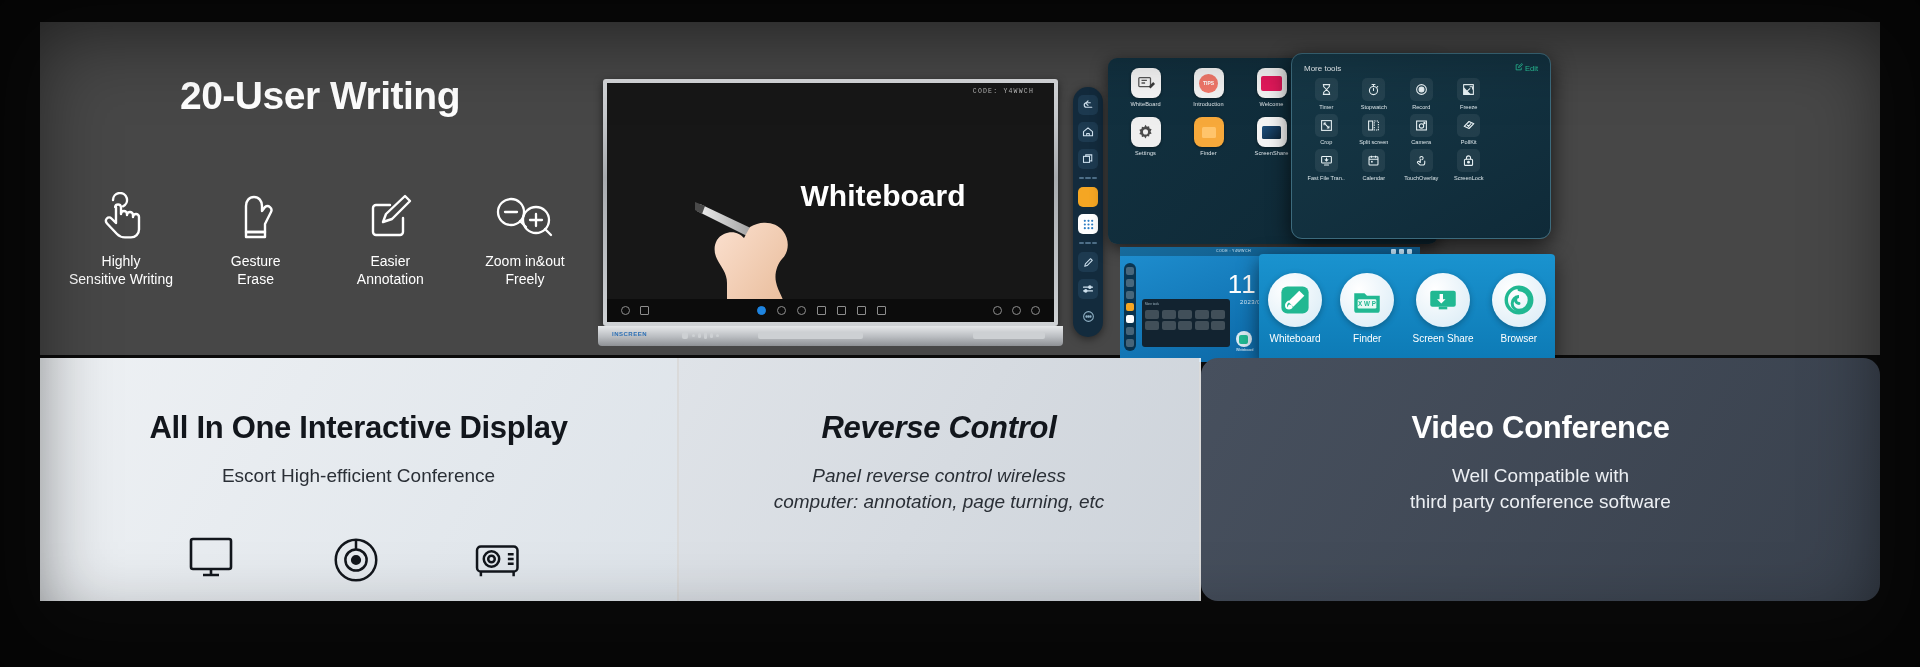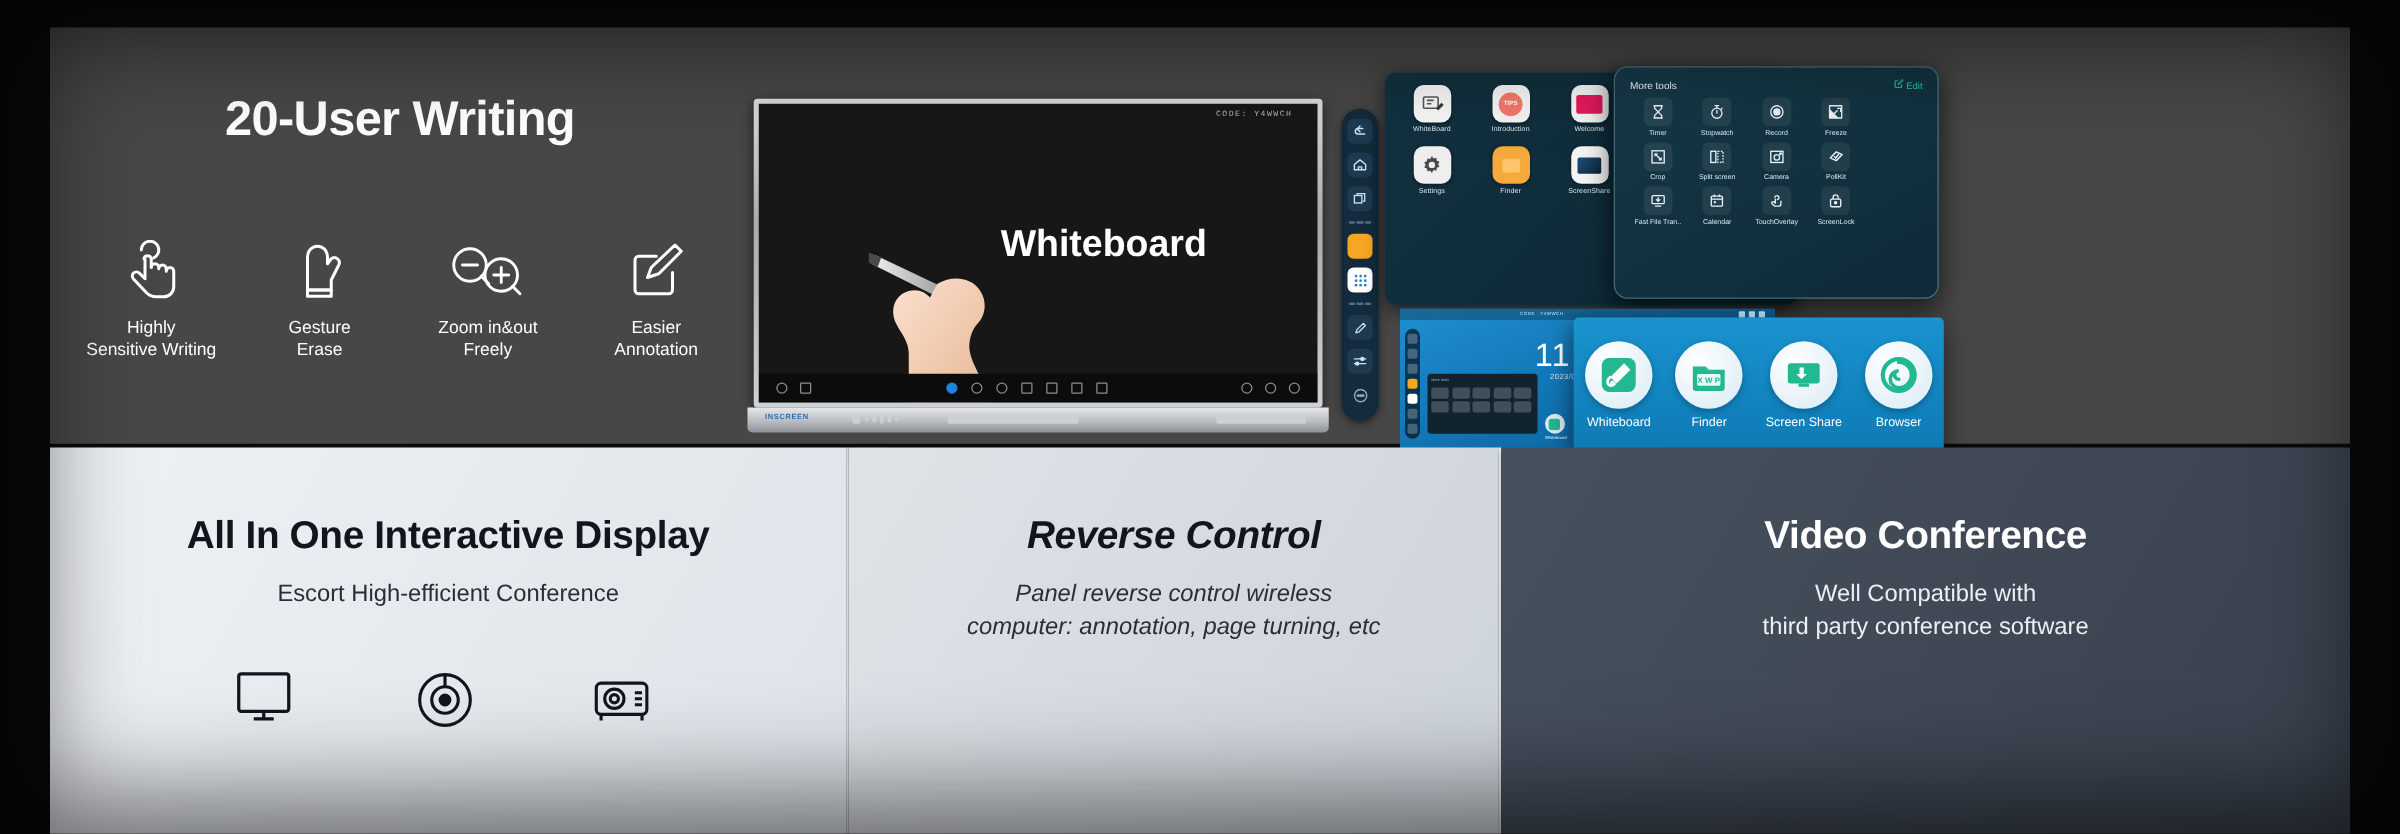--- a/index.html
+++ b/index.html
@@ -153,25 +153,25 @@
     box-shadow:0 6px 20px rgba(0,0,0,.55);
   }
   .la-item { text-align:center; }
   .la-circle { width:54px; height:54px; border-radius:50%;
                background:radial-gradient(circle at 35% 30%,#ffffff,#d7eaf5);
                display:flex; align-items:center; justify-content:center; margin:0 auto;
                box-shadow:0 2px 6px rgba(0,0,0,.28); }
   .la-lbl { color:#fff; font-size:10px; margin-top:6px; font-weight:500;}
 
   
-  .cards { position:absolute; left:40px; top:358px; width:1840px; height:309px; display:flex;justify-content:space-between; }
+  .cards { position:absolute; left:40px; top:358px; width:1840px; height:243px; display:flex;justify-content:space-between; }
   .card { position:relative; height:100%; }
   .card.c1 { width:637px; background:linear-gradient(120deg,#eef1f4,#dde3e9); }
   .card.c2 { width:520px; background:linear-gradient(120deg,#dfe3e8,#cdd3da);font-style:italic; }
-  .card.c3 { flex:1; background:linear-gradient(120deg,#47505e,#39414d); }
+  .card.c3 { flex:1; background:linear-gradient(120deg,#47505e,#39414d);border-radius:17px; }
   .card-sep { width:2px; background:#fff; opacity:.85; }
   .c-title { position:absolute; left:0; top:52px; width:100%; text-align:center;
              font-size:31px; font-weight:bold; color:#12161c; letter-spacing:-.3px;}
   .card.c3 .c-title { color:#fff; }
   .c-sub { position:absolute; left:0; top:105px; width:100%; text-align:center;
            font-size:19px; color:#2a2f36; line-height:1.35;}
   .card.c3 .c-sub { color:#eceff3; }
   .c-icons { position:absolute; left:0; top:175px; width:100%;
              display:flex; justify-content:center; gap:86px;}
   .c-icons svg { display:block; }
@@ -213,45 +213,45 @@
             </svg>
           </div>
           <div class="feat-lbl">
             <span>Gesture</span><br>
             <span>Erase</span>
           </div>
         </div>
 
         <div class="feat">
           <div class="feat-ico">
+            <svg width="46" height="46" viewBox="0 0 46 46" fill="none" stroke="#fff" stroke-width="2.4" stroke-linecap="round" stroke-linejoin="round">
+              <path d="M36 24v14a3 3 0 0 1-3 3H9a3 3 0 0 1-3-3V14a3 3 0 0 1 3-3h14"></path>
+              <path d="M16 28l3-8L38 2l5 5-18 18z"></path>
+            </svg>
+          </div>
+          <div class="feat-lbl">
+            <span>Easier</span><br>
+            <span>Annotation</span>
+          </div>
+        </div>
+
+        <div class="feat">
+          <div class="feat-ico">
             <svg width="62" height="44" viewBox="0 0 62 44" fill="none" stroke="#fff" stroke-width="2.3" stroke-linecap="round">
               <circle cx="17" cy="17" r="13"></circle>
                 <path d="M11 17h12"></path>
                 <path d="M26 26l6 6"></path>
               <circle cx="42" cy="25" r="13"></circle>
                 <path d="M36 25h12M42 19v12"></path>
                 <path d="M51 34l6 6"></path>
             </svg>
           </div>
           <div class="feat-lbl">
             <span>Zoom in&amp;out</span><br>
             <span>Freely</span>
-          </div>
-        </div>
-
-        <div class="feat">
-          <div class="feat-ico">
-            <svg width="46" height="46" viewBox="0 0 46 46" fill="none" stroke="#fff" stroke-width="2.4" stroke-linecap="round" stroke-linejoin="round">
-              <path d="M36 24v14a3 3 0 0 1-3 3H9a3 3 0 0 1-3-3V14a3 3 0 0 1 3-3h14"></path>
-              <path d="M16 28l3-8L38 2l5 5-18 18z"></path>
-            </svg>
-          </div>
-          <div class="feat-lbl">
-            <span>Easier</span><br>
-            <span>Annotation</span>
           </div>
         </div>
 
       </div>
     </div>
 
     <div class="device">
       <div class="dev-bezel">
         <div class="dev-screen">
           <div class="code-txt">CODE: Y4WWCH</div>

